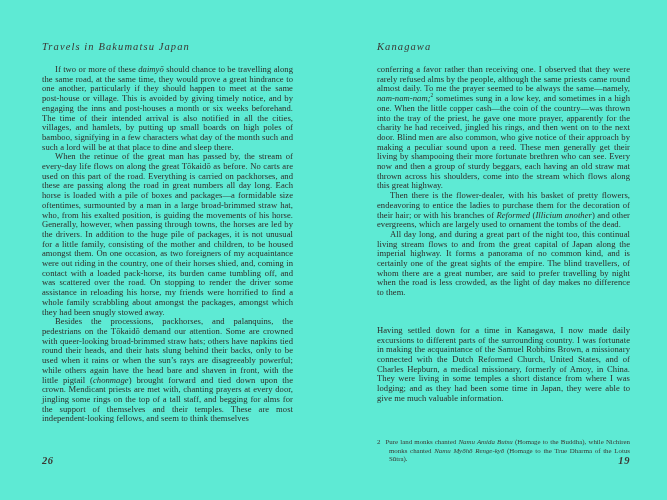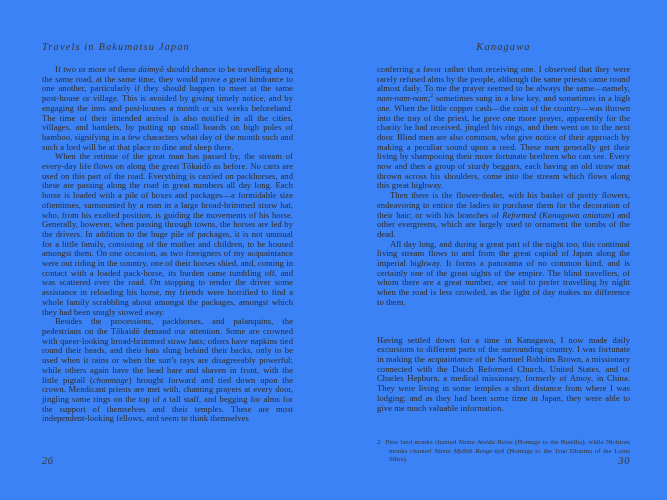--- a/index.html
+++ b/index.html
@@ -8,36 +8,36 @@
     background: #ffffff;
   }
   body {
     width: 667px;
     height: 500px;
     position: relative;
     font-family: "Liberation Serif", "DejaVu Serif", serif;
     color: #2f2b28;
     overflow: hidden;
   }
-  .spread { position: absolute; inset: 0; background: #3b82f6; }
+  .spread { position: absolute; inset: 0; background: #5eead4; }
   .page { position: absolute; top: 0; height: 500px; }
   .page.left  { left: 42px;  width: 251px; }
   .page.right { left: 377px; width: 253px; }
 
   .running-header {
     position: absolute;
     top: 41px; left: 0; right: 0;
     font-style: italic;
     font-size: 10.5px;
     letter-spacing: 1.1px;
     color: #3b3733;
     white-space: nowrap;
   }
   .page.left  .running-header { text-align: left; }
-  .page.right .running-header { text-align: center; }
+  .page.right .running-header { text-align: left; }
 
   .body-text {
     position: absolute;
     top: 65px; left: 0; right: 0;
     font-size: 8.6px;
     line-height: 9.7px;
     text-align: justify;
     letter-spacing: 0.05px;
   }
   .body-text p { margin: 0; }
@@ -58,20 +58,21 @@
   }
   .footnote .marker { margin-right: 5px; }
 
   .page-number {
     position: absolute;
     top: 455px;
     font-style: italic;
     font-size: 10.5px;
     letter-spacing: 0.6px;
     color: #3b3733;
+    font-weight: bold;
   }
   .page.left  .page-number { left: 0; }
   .page.right .page-number { right: 0; }
 </style>
 </head>
 <body>
 
 <div class="spread">
 
   <div class="page left">
@@ -81,23 +82,23 @@
         <p class="indent">When the retinue of the great man has passed by, the stream of every-day life flows on along the great Tōkaidō as before. No carts are used on this part of the road. Everything is carried on packhorses, and these are passing along the road in great numbers all day long. Each horse is loaded with a pile of boxes and packages—a formidable size oftentimes, surmounted by a man in a large broad-brimmed straw hat, who, from his exalted position, is guiding the movements of his horse. Generally, however, when passing through towns, the horses are led by the drivers. In addition to the huge pile of packages, it is not unusual for a little family, consisting of the mother and children, to be housed amongst them. On one occasion, as two foreigners of my acquaintance were out riding in the country, one of their horses shied, and, coming in contact with a loaded pack-horse, its burden came tumbling off, and was scattered over the road. On stopping to render the driver some assistance in reloading his horse, my friends were horrified to find a whole family scrabbling about amongst the packages, amongst which they had been snugly stowed away.</p>
         <p class="indent">Besides the processions, packhorses, and palanquins, the pedestrians on the Tōkaidō demand our attention. Some are crowned with queer-looking broad-brimmed straw hats; others have napkins tied round their heads, and their hats slung behind their backs, only to be used when it rains or when the sun’s rays are disagreeably powerful; while others again have the head bare and shaven in front, with the little pigtail (<i>chonmage</i>) brought forward and tied down upon the crown. Mendicant priests are met with, chanting prayers at every door, jingling some rings on the top of a tall staff, and begging for alms for the support of themselves and their temples. These are most independent-looking fellows, and seem to think themselves</p>
       </div>
     <div class="page-number">26</div>
   </div>
 
   <div class="page right">
     <div class="running-header">Kanagawa</div>
     <div class="body-text">
         <p>conferring a favor rather than receiving one. I observed that they were rarely refused alms by the people, although the same priests came round almost daily. To me the prayer seemed to be always the same—namely, <i>nam-nam-nam;</i><sup>2</sup> sometimes sung in a low key, and sometimes in a high one. When the little copper cash—the coin of the country—was thrown into the tray of the priest, he gave one more prayer, apparently for the charity he had received, jingled his rings, and then went on to the next door. Blind men are also common, who give notice of their approach by making a peculiar sound upon a reed. These men generally get their living by shampooing their more fortunate brethren who can see. Every now and then a group of sturdy beggars, each having an old straw mat thrown across his shoulders, come into the stream which flows along this great highway.</p>
-        <p class="indent">Then there is the flower-dealer, with his basket of pretty flowers, endeavoring to entice the ladies to purchase them for the decoration of their hair; or with his branches of <i>Reformed</i> (<i>Kanagawa aniatum</i>) and other evergreens, which are largely used to ornament the tombs of the dead.</p>
+        <p class="indent">Then there is the flower-dealer, with his basket of pretty flowers, endeavoring to entice the ladies to purchase them for the decoration of their hair; or with his branches of <i>Reformed</i> (<i>Illicium another</i>) and other evergreens, which are largely used to ornament the tombs of the dead.</p>
         <p class="indent">All day long, and during a great part of the night too, this continual living stream flows to and from the great capital of Japan along the imperial highway. It forms a panorama of no common kind, and is certainly one of the great sights of the empire. The blind travellers, of whom there are a great number, are said to prefer travelling by night when the road is less crowded, as the light of day makes no difference to them.</p>
         <p class="space-before">Having settled down for a time in Kanagawa, I now made daily excursions to different parts of the surrounding country. I was fortunate in making the acquaintance of the Samuel Robbins Brown, a missionary connected with the Dutch Reformed Church, United States, and of Charles Hepburn, a medical missionary, formerly of Amoy, in China. They were living in some temples a short distance from where I was lodging; and as they had been some time in Japan, they were able to give me much valuable information.</p>
       </div>
     <div class="footnote">
       <span class="marker">2</span><span>Pure land monks chanted <i>Namu Amida Butsu</i> (Homage to the Buddha), while Nichiren monks chanted <i>Namu Myōhō Renge-kyō</i> (Homage to the True Dharma of the Lotus Sūtra).</span>
     </div>
-    <div class="page-number">30</div>
+    <div class="page-number">19</div>
   </div>
 
 </div>
 
 </body></html>

